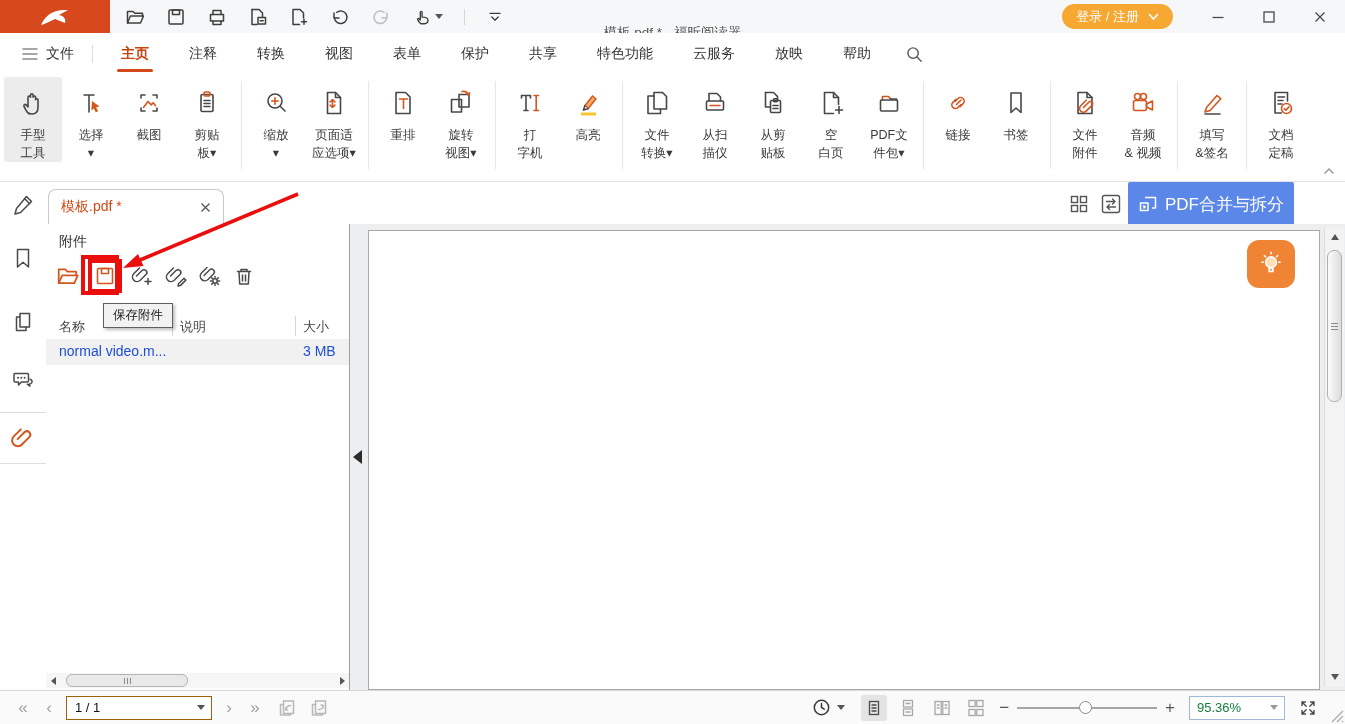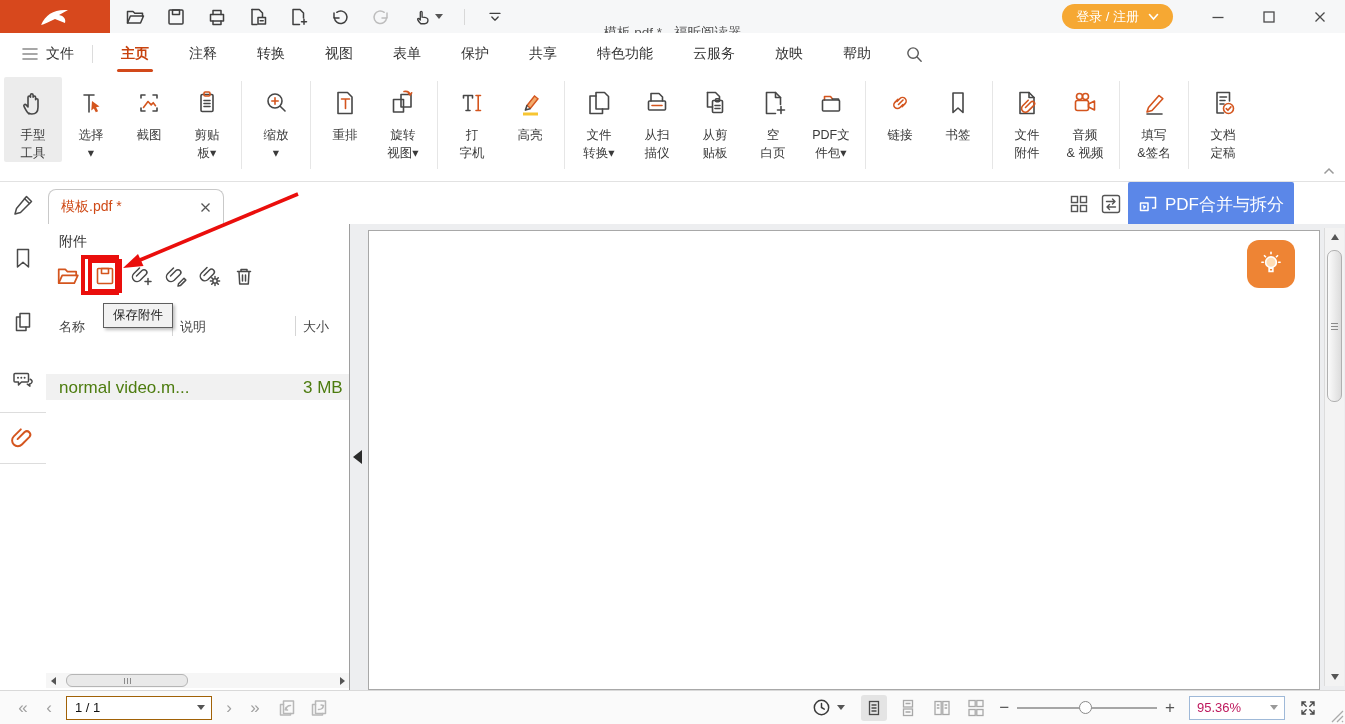--- a/index.html
+++ b/index.html
@@ -61,21 +61,21 @@
   .panel{position:absolute;left:46px;top:0;width:304px;height:466px;background:#fff;border-right:1px solid #9e9e9e;box-sizing:border-box;}
   .panel-title{position:absolute;left:13px;top:9px;font-size:14px;color:#333;}
   .att-toolbar{position:absolute;left:5px;top:32px;height:40px;display:flex;align-items:center;}
   .att-ib{width:26px;height:26px;display:flex;align-items:center;justify-content:center;margin:0 4px;}
   .red-highlight{border:4px solid #ea0e0c;padding:2px;margin:0 3px;display:flex;align-items:center;justify-content:center;}
   .att-header{position:absolute;left:0;top:90px;width:100%;height:25px;font-size:13px;color:#444;}
   .col-name{position:absolute;left:13px;top:4px;}
   .col-desc{position:absolute;left:134px;top:4px;}
   .col-size{position:absolute;left:257px;top:4px;}
   .col-line{position:absolute;top:2px;width:1px;height:20px;background:#d5d5d5;}
-  .att-row{position:absolute;left:0;top:115px;width:100%;height:26px;background:#f1f1f1;font-size:17px;color:#4d7c0f;margin-top:35px;}
+  .att-row{position:absolute;left:0;top:115px;width:100%;height:26px;background:#f1f1f1;font-size:14px;color:#1d4ed8;}
   .cell-name{position:absolute;left:13px;top:4px;white-space:nowrap;}
   .cell-size{position:absolute;left:257px;top:4px;}
   .tooltip{position:absolute;left:57px;top:79px;background:#f2f2f2;border:1px solid #5f5f5f;box-shadow:2px 2px 3px rgba(0,0,0,.25);padding:3px 9px;font-size:12.5px;color:#222;z-index:30;}
   .h-scroll{position:absolute;left:0;bottom:2px;width:303px;height:15px;background:#f6f6f6;display:flex;align-items:center;}
   .hs-arrow{width:14px;height:15px;display:flex;align-items:center;justify-content:center;}
   .tri-l{width:0;height:0;border-top:4px solid transparent;border-bottom:4px solid transparent;border-right:5px solid #555;}
   .tri-r{width:0;height:0;border-top:4px solid transparent;border-bottom:4px solid transparent;border-left:5px solid #555;}
   .hs-thumb{position:absolute;left:20px;width:120px;height:11px;background:#e9e9e9;border:1px solid #b5b5b5;border-radius:6px;display:flex;align-items:center;justify-content:center;gap:2px;}
   .hs-grip{width:1px;height:6px;background:#8a8a8a;}
 
@@ -104,21 +104,21 @@
   .caret-down{width:0;height:0;border-left:4px solid transparent;border-right:4px solid transparent;border-top:5px solid #555;}
   .view-hist{width:26px;height:24px;display:flex;align-items:center;justify-content:center;margin-left:6px;}
   .sb-right{margin-left:auto;display:flex;align-items:center;}
   .layout-btn{width:26px;height:26px;display:flex;align-items:center;justify-content:center;border-radius:3px;margin:0 4px;}
   .layout-btn.active{background:#e4e4e4;}
   .zoom-glyph{color:#555;font-size:17px;margin:0 6px;}
   .slider{position:relative;width:140px;height:20px;margin:0 2px;}
   .slider .track{position:absolute;left:0;right:0;top:9px;height:2px;background:#a6a6a6;}
   .slider .thumb{position:absolute;left:62px;top:3px;width:13px;height:13px;border-radius:50%;background:#fff;border:1.5px solid #8a8a8a;box-sizing:border-box;}
   .zoom-box{width:96px;height:24px;background:#fff;border:1px solid #9fb9d8;box-sizing:border-box;display:flex;align-items:center;margin:0 10px 0 8px;}
-  .zoom-box .zb-text{flex:1;padding-left:7px;font-size:13px;color:#be185d;}
+  .zoom-box .zb-text{flex:1;padding-left:7px;font-size:13px;color:#15803d;}
   .fullscreen-btn{width:26px;height:26px;display:flex;align-items:center;justify-content:center;margin-right:14px;}
   .resize-grip{position:absolute;right:1px;bottom:1px;}
 </style>
 </head>
 <body>
 
 <div class="app">
 
   <div class="titlebar">
     <div class="logo">
@@ -306,20 +306,31 @@
     <div class="rb-btn">
       <div class="rb-ico">
           <svg width="30" height="30" viewBox="0 0 30 30">
             <circle class="s" cx="14" cy="13" r="7"></circle>
             <path class="s" d="M19.2 18.2L24 23"></path>
             <path class="o" d="M10.8 13h6.4M14 9.8v6.4"></path>
           </svg>
         </div>
       <div class="rb-label">缩放
 ▾</div>
+    </div>
+    <div class="rb-btn">
+      <div class="rb-ico">
+          <svg width="30" height="30" viewBox="0 0 30 30">
+            <path class="s" d="M8.5 4.5h8l5 5v16h-13z"></path>
+            <path class="s" d="M16.5 4.5v5h5"></path>
+            <path class="o" d="M13.5 11.5v8M11 14l2.5-2.5L16 14M11 17l2.5 2.5L16 17"></path>
+          </svg>
+        </div>
+      <div class="rb-label">页面适
+应选项▾</div>
     </div>
 
     <div class="rb-sep"></div>
 
     <div class="rb-btn">
       <div class="rb-ico">
           <svg width="30" height="30" viewBox="0 0 30 30">
             <path class="s" d="M8 4.5h9.5l4.5 4.5v16.5H8z"></path>
             <path class="o" d="M11.5 11h8M15.5 11v9.5"></path>
           </svg>

